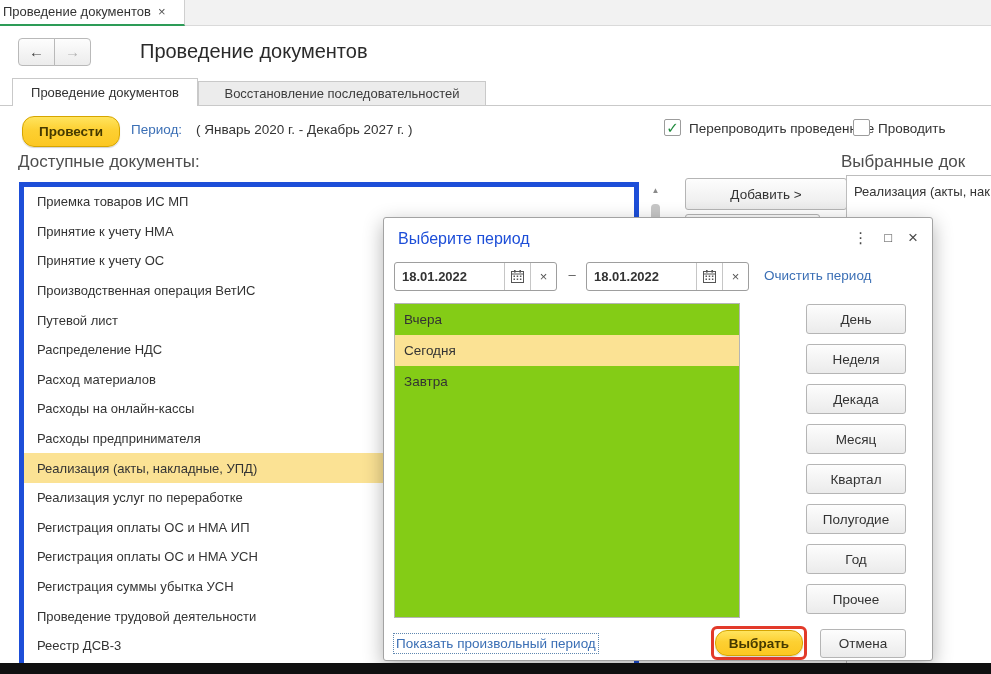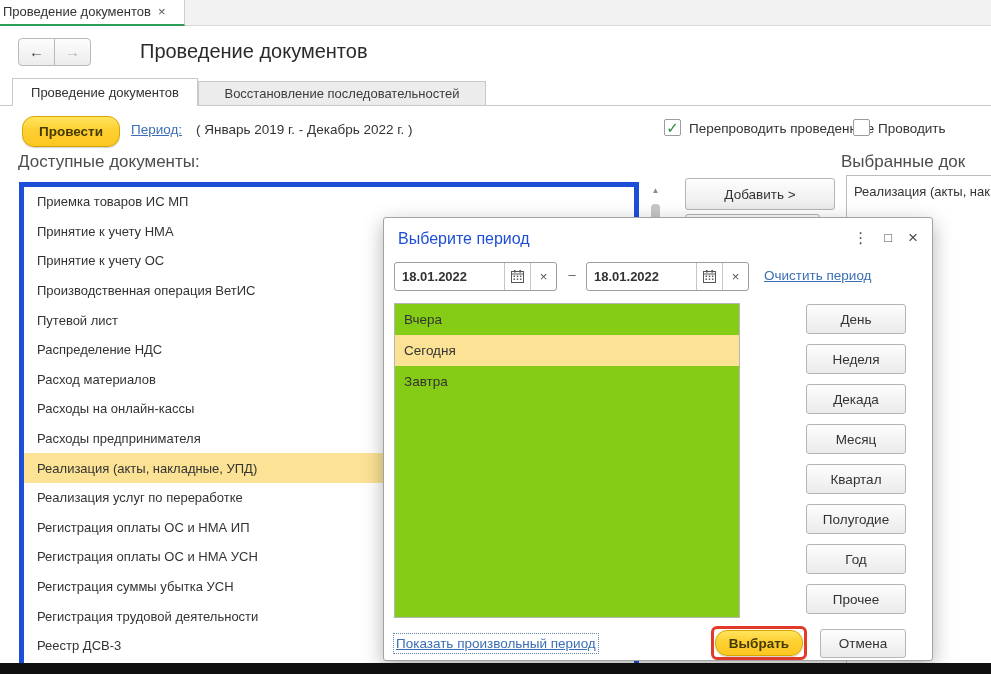--- a/index.html
+++ b/index.html
@@ -30,21 +30,21 @@
   .itab{ position:absolute; display:flex; align-items:center; justify-content:center;
          border:1px solid #c9c9c9; border-bottom:none; cursor:pointer; }
   .itab.active{ left:12px; top:78px; width:186px; height:28px; background:#fff; z-index:2; }
   .itab.inactive{ left:198px; top:81px; width:288px; height:24px; background:#ececec; color:#3c3c3c; }
 
   
   .btn-yellow{ background:linear-gradient(#ffe45e,#fdd032 45%,#fcc722);
                border:1px solid #d6a500; border-radius:12px; font-weight:bold; color:#453a00;
                box-shadow:0 1px 1px rgba(0,0,0,.18); cursor:pointer; font-size:13px; }
   .btn-provesti{ position:absolute; left:22px; top:116px; width:98px; height:31px; font-size:13.5px; }
-  a.link{ color:#3b6fb5; text-decoration:underline; cursor:pointer; }
+  a.link{ color:#3b6fb5; cursor:pointer; }
   .lnk-period{ position:absolute; left:131px; top:122px; font-size:13.5px; }
   .period-value{ position:absolute; left:196px; top:122px; font-size:13.5px; color:#333; }
   .cb{ position:absolute; width:17px; height:17px; background:#fff; border:1px solid #9c9c9c;
        border-radius:2px; cursor:pointer; text-align:center; }
   .cb .mark{ color:#1e8a3c; font-size:15px; font-weight:bold; line-height:15px; }
   .cb1{ left:664px; top:119px; } .cb2{ left:853px; top:119px; }
   .cb-label{ position:absolute; top:121px; font-size:13.5px; color:#333; white-space:nowrap; }
   .cb1-label{ left:689px; } .cb2-label{ left:878px; }
 
   
@@ -61,21 +61,21 @@
   
   .vscroll{ position:absolute; left:647px; top:183px; width:17px; height:480px; }
   .vscroll .up{ width:17px; height:16px; text-align:center; font-size:8px; color:#8a8a8a;
                 line-height:16px; cursor:pointer; }
   .vscroll .thumb{ position:absolute; left:4px; top:21px; width:9px; height:26px;
                    background:#c7c7c7; border-radius:4px; cursor:pointer; }
 
   
   .btn-gray{ background:linear-gradient(#fdfdfd,#ebebeb); border:1px solid #b5b5b5;
              border-radius:3px; color:#333; cursor:pointer; font-size:13.5px; }
-  .btn-add{ position:absolute; left:685px; top:178px; width:150px; height:32px; }
+  .btn-add{ position:absolute; left:685px; top:178px; width:162px; height:32px; }
   .btn-add2{ position:absolute; left:685px; top:214px; width:135px; height:12px; }
 
   
   .sel-list{ position:absolute; left:846px; top:175px; width:160px; height:499px;
              border:1px solid #bdbdbd; background:#fff; }
   .sel-list .row{ height:30px; display:flex; align-items:center; padding-left:7px; white-space:nowrap; }
 
   
   .modal{ position:absolute; left:383px; top:217px; width:550px; height:444px; background:#fff;
           border:1px solid #a3a3a3; border-radius:3px; box-shadow:0 6px 20px rgba(0,0,0,.30); z-index:10; }
@@ -133,21 +133,21 @@
   <div class="tabs-line"></div>
   <div class="itab active">
     <span>Проведение документов</span>
   </div>
   <div class="itab inactive">
     <span>Восстановление последовательностей</span>
   </div>
 
   <button class="btn-yellow btn-provesti">Провести</button>
   <a class="link lnk-period">Период:</a>
-  <span class="period-value">( Январь 2019 г. - Декабрь 2022 г. )</span>
+  <span class="period-value">( Январь 2020 г. - Декабрь 2027 г. )</span>
 
   <span class="cb cb1"><span class="mark">✓</span></span>
   <span class="cb-label cb1-label">Перепроводить проведенные</span>
   <span class="cb cb2"></span>
   <span class="cb-label cb2-label">Проводить</span>
 
   <div class="panel-heading avail-heading">Доступные документы:</div>
   <div class="avail-list">
 
   <div class="row">Приемка товаров ИС МП</div>
@@ -157,21 +157,21 @@
       <div class="row">Путевой лист</div>
       <div class="row">Распределение НДС</div>
       <div class="row">Расход материалов</div>
       <div class="row">Расходы на онлайн-кассы</div>
       <div class="row">Расходы предпринимателя</div>
       <div class="row selected">Реализация (акты, накладные, УПД)</div>
       <div class="row">Реализация услуг по переработке</div>
       <div class="row">Регистрация оплаты ОС и НМА ИП</div>
       <div class="row">Регистрация оплаты ОС и НМА УСН</div>
       <div class="row">Регистрация суммы убытка УСН</div>
-      <div class="row">Регистрация трудовой деятельности</div>
+      <div class="row">Проведение трудовой деятельности</div>
       <div class="row">Реестр ДСВ-3</div>
     </div>
   <div class="vscroll">
     <div class="up">▲</div>
     <div class="thumb"></div>
   </div>
 
   <button class="btn-gray btn-add">Добавить &gt;</button>
   <button class="btn-gray btn-add2"></button>
 

